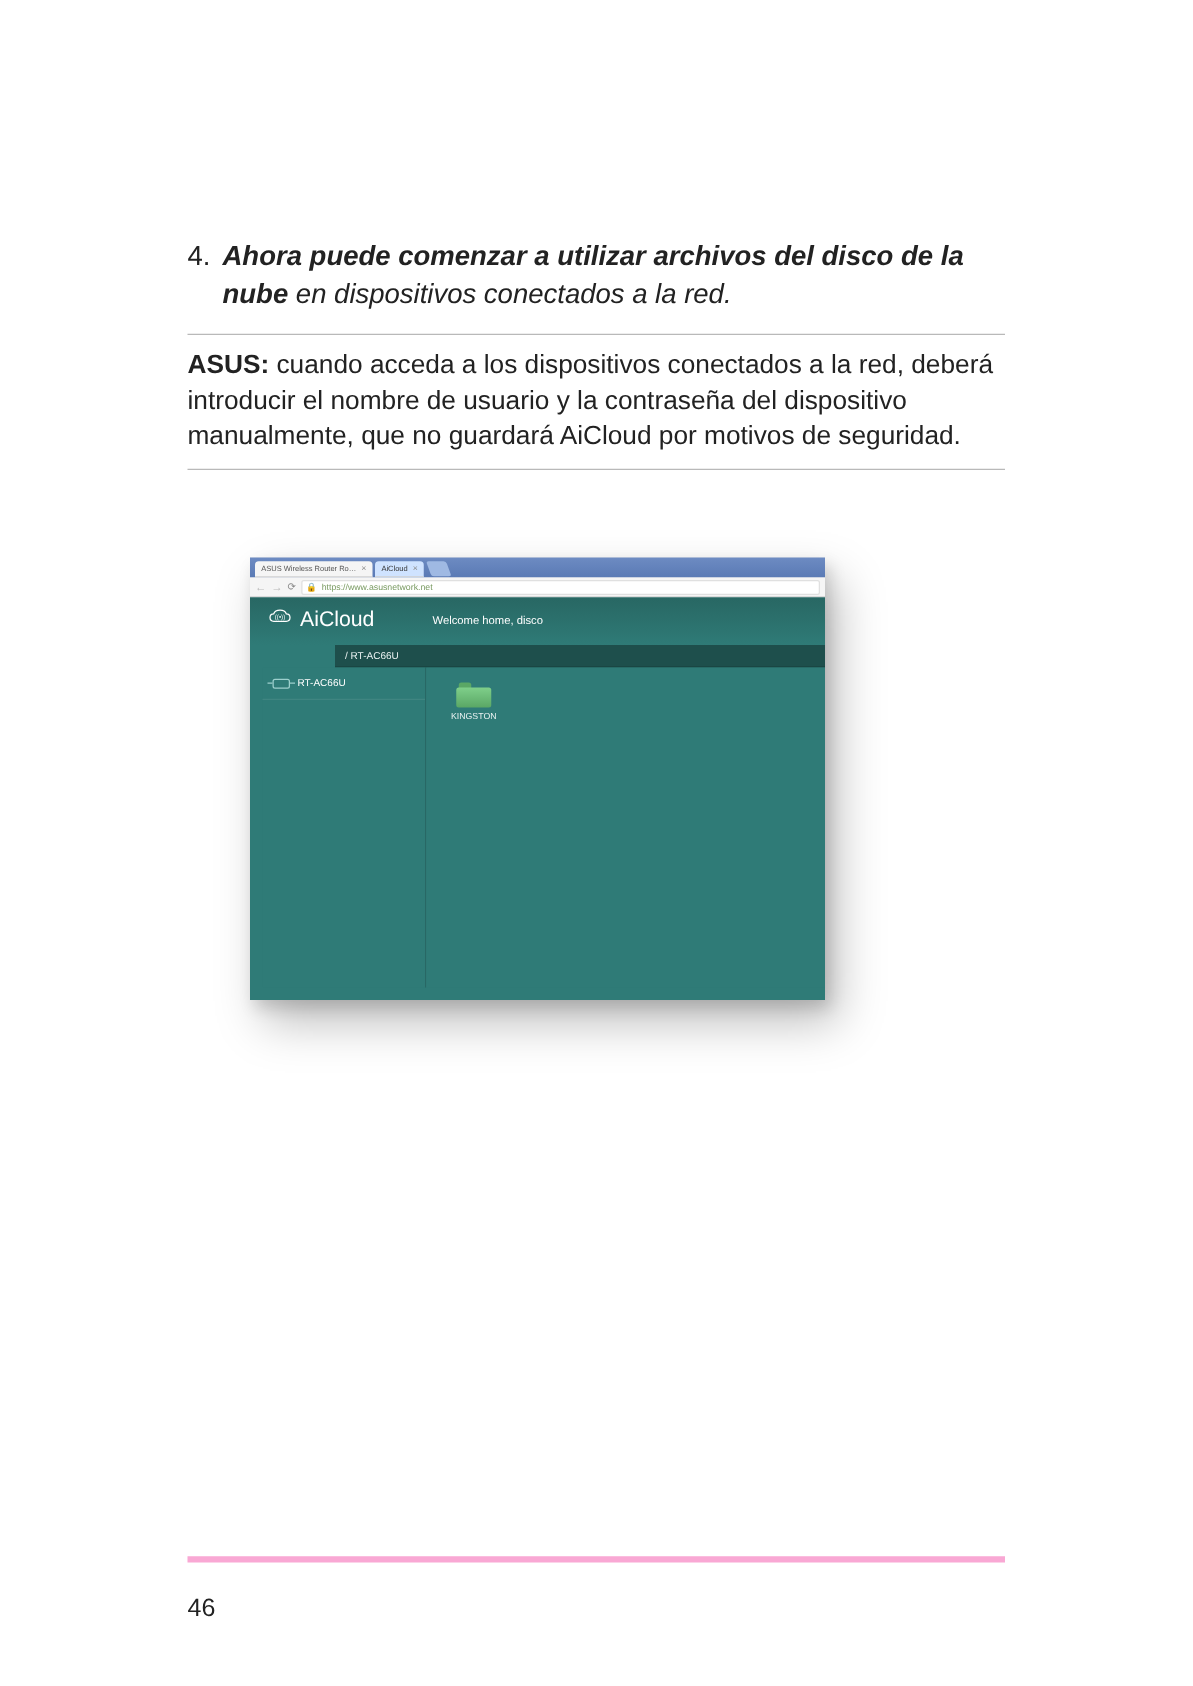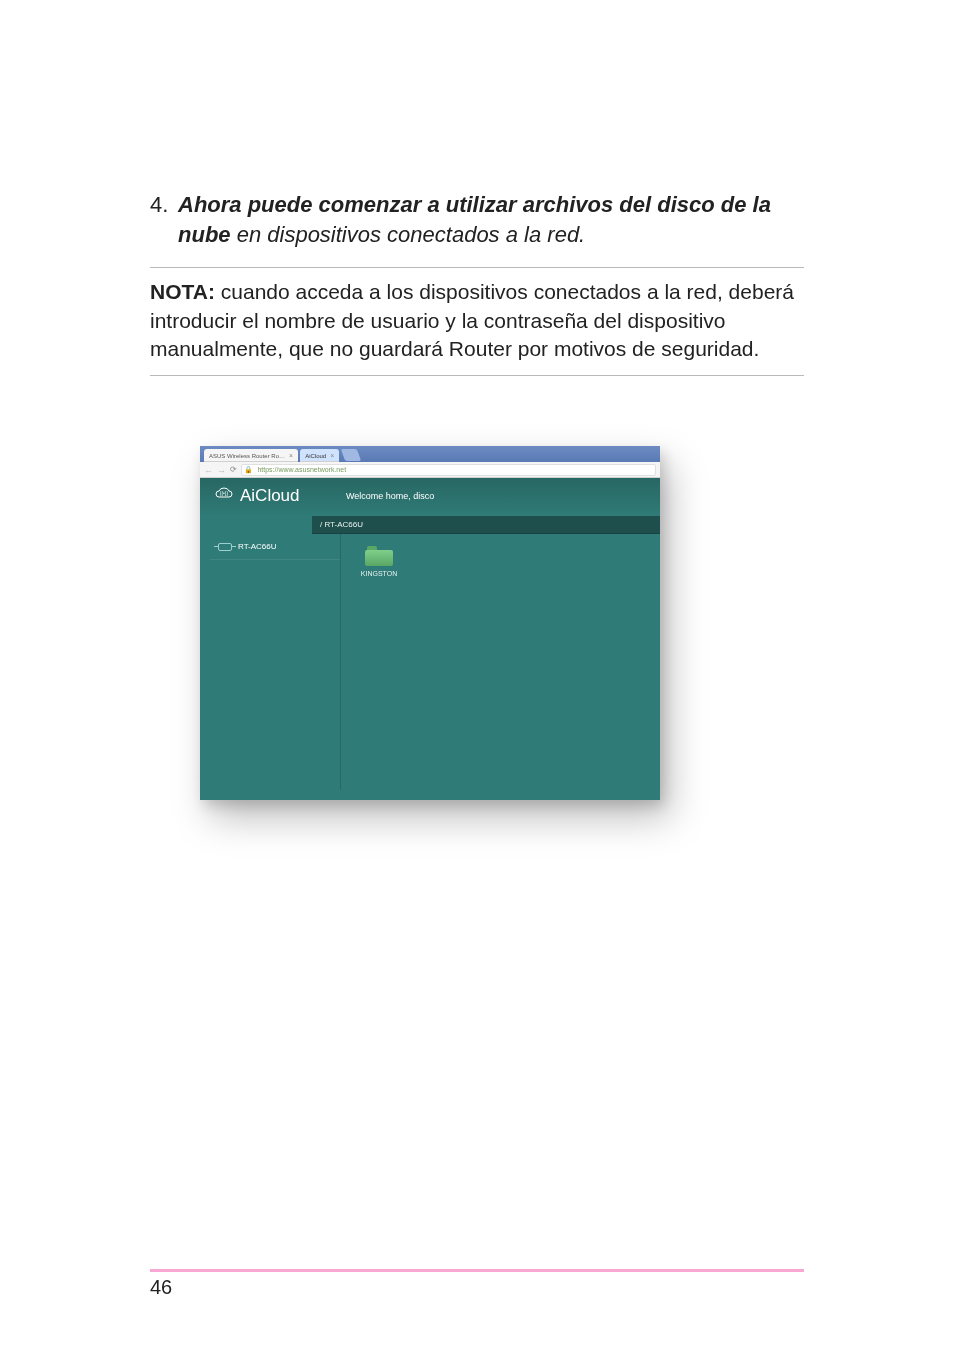--- a/index.html
+++ b/index.html
@@ -139,21 +139,21 @@
   .welcome {
     color: #fff;
     font-size: 9px;
     padding-left: 14px;
   }
   .breadcrumb-bar {
     background: #1e4f4c;
     color: #e9f2f1;
     font-size: 8px;
     padding: 4px 8px;
-    margin-left: 112px;
+    margin-left: 68px;
     border-bottom: 1px solid rgba(0,0,0,0.15);
   }
   .content-row {
     display: flex;
     margin-left: 10px;
   }
   .sidebar {
     width: 130px;
     min-height: 240px;
     background: #2f7b77;
@@ -227,42 +227,42 @@
     color: #e9f2f1;
     font-size: 7px;
     margin-top: 4px;
     text-align: center;
   }
   .footer {
     position: absolute;
     left: 150px;
     right: 150px;
     bottom: 50px;
-    border-top: 3px solid #f9a8d4;
-    padding-top: 4px;
+    border-top: 5px solid #f9a8d4;
+    padding-top: 26px;
     font-size: 20px;
   }
 </style>
 </head>
 <body>
 
 <div class="page">
 
   <div class="instruction-row">
     <div class="instruction-num">4.</div>
     <div class="instruction-body">
       <span class="bold">Ahora puede comenzar a utilizar archivos del disco de la nube</span>
       <span>en dispositivos conectados a la red.</span>
     </div>
   </div>
 
   <div class="note-box">
-    <span class="label">NOTA:</span>
+    <span class="label">ASUS:</span>
     <span> </span>
-    <span>cuando acceda a los dispositivos conectados a la red, deberá introducir el nombre de usuario y la contraseña del dispositivo manualmente, que no guardará Router por motivos de seguridad.</span>
+    <span>cuando acceda a los dispositivos conectados a la red, deberá introducir el nombre de usuario y la contraseña del dispositivo manualmente, que no guardará AiCloud por motivos de seguridad.</span>
   </div>
 
   <div class="screenshot-wrap">
 
     <div class="tabstrip">
       <div class="tab">
         <span>ASUS Wireless Router Ro…</span>
         <span class="close">×</span>
       </div>
       <div class="tab active">

